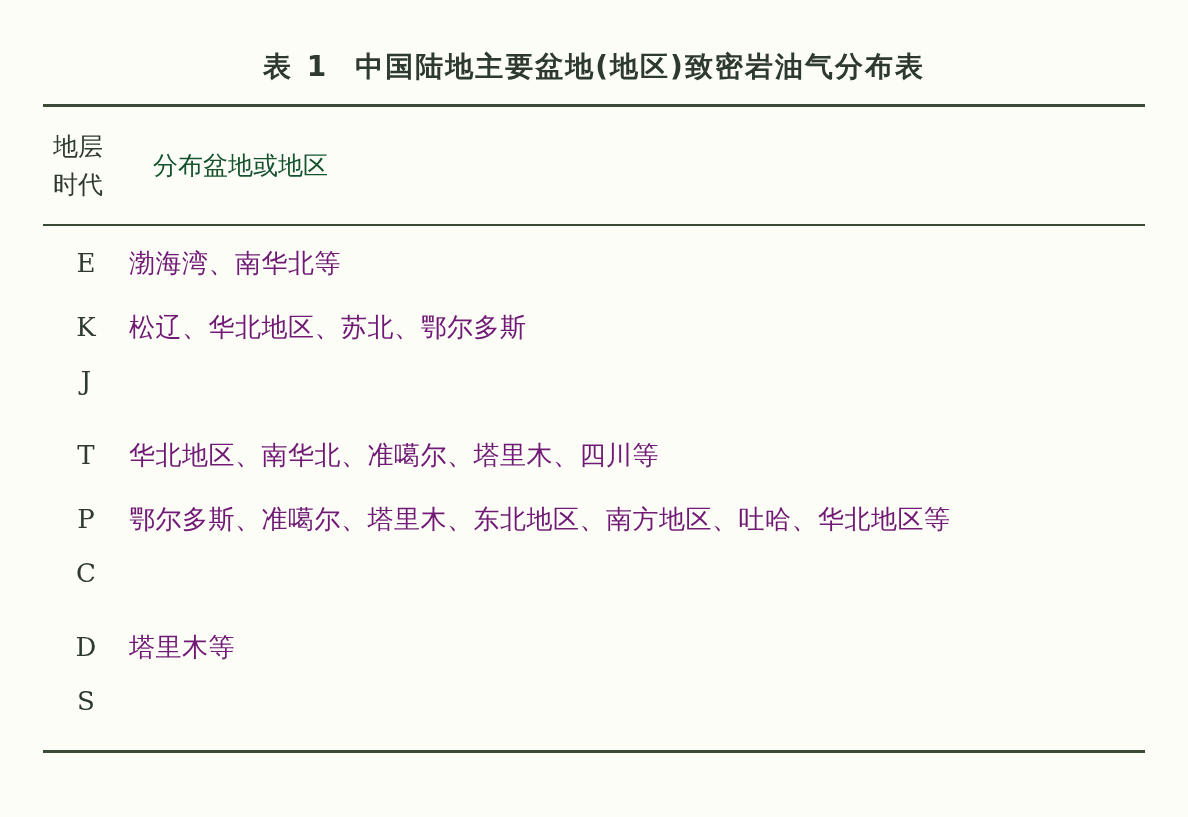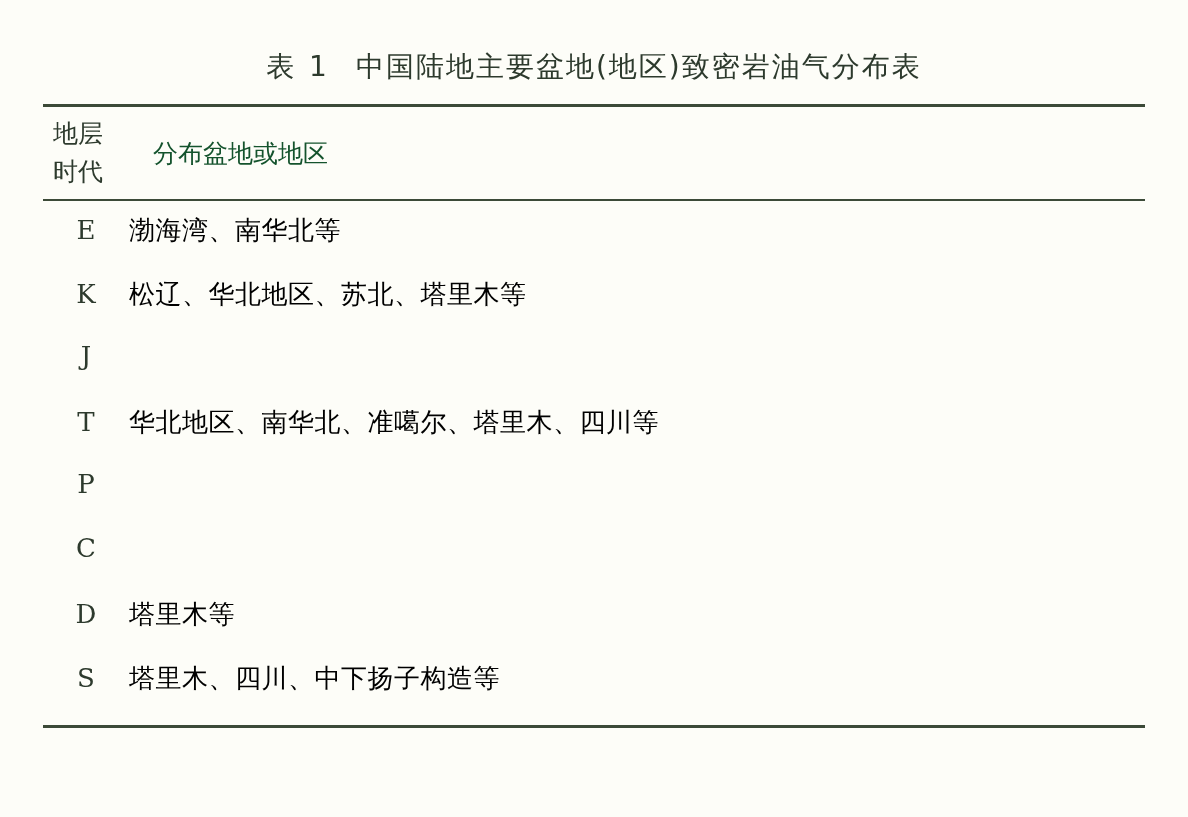--- a/index.html
+++ b/index.html
@@ -18,21 +18,21 @@
   .page {
     position: relative;
     width: 1188px;
     height: 817px;
     box-sizing: border-box;
     padding: 0;
   }
   .table-title {
     text-align: center;
     font-size: 28px;
-    font-weight: normal;
+    font-weight: bold;
     letter-spacing: 2px;
     color: #2d3a2d;
     margin: 48px 0 0 0;
     padding-left: 30px;
     padding-right: 30px;
     white-space: nowrap;
   }
   .table-title .title-label {
     letter-spacing: 3px;
   }
@@ -57,21 +57,21 @@
   .rule-bottom {
     width: 1102px;
     height: 3px;
     margin-top: 0;
   }
   .thead {
     width: 1102px;
     margin: 0 auto;
     display: flex;
     align-items: center;
-    height: 92px;
+    height: 117px;
     position: relative;
   }
   .thead .col-era {
     width: 110px;
     padding-left: 10px;
     box-sizing: border-box;
     font-size: 25px;
     line-height: 38px;
     color: #2d3a2d;
   }
@@ -95,23 +95,24 @@
   }
   .row .era {
     width: 86px;
     text-align: center;
     font-size: 26px;
     font-family: "DejaVu Serif", "Liberation Serif", serif;
     color: #2d3a2d;
   }
   .row .region {
     font-size: 26px;
-    color: #000000;
+    color: #701a75;
     letter-spacing: 0.5px;
     white-space: nowrap;
+    margin-top: 8px;
   }
 </style>
 </head>
 <body>
 
 <div class="page">
 
   <div class="table-title">
     <span class="title-label">表 1</span><span class="title-gap"></span><span>中国陆地主要盆地(地区)致密岩油气分布表</span>
   </div>
@@ -130,47 +131,47 @@
 
   <div class="tbody">
 
     <div class="row">
       <div class="era">E</div>
       <div class="region">渤海湾、南华北等</div>
     </div>
 
     <div class="row">
       <div class="era">K</div>
-      <div class="region">松辽、华北地区、苏北、塔里木等</div>
+      <div class="region">松辽、华北地区、苏北、鄂尔多斯</div>
     </div>
 
     <div class="row">
       <div class="era">J</div>
     </div>
 
     <div class="row">
       <div class="era">T</div>
       <div class="region">华北地区、南华北、准噶尔、塔里木、四川等</div>
     </div>
 
     <div class="row">
       <div class="era">P</div>
+      <div class="region">鄂尔多斯、准噶尔、塔里木、东北地区、南方地区、吐哈、华北地区等</div>
     </div>
 
     <div class="row">
       <div class="era">C</div>
     </div>
 
     <div class="row">
       <div class="era">D</div>
       <div class="region">塔里木等</div>
     </div>
 
     <div class="row">
       <div class="era">S</div>
-      <div class="region">塔里木、四川、中下扬子构造等</div>
     </div>
 
   </div>
 
   <div class="rule rule-bottom"></div>
 
 </div>
 
 </body></html>

